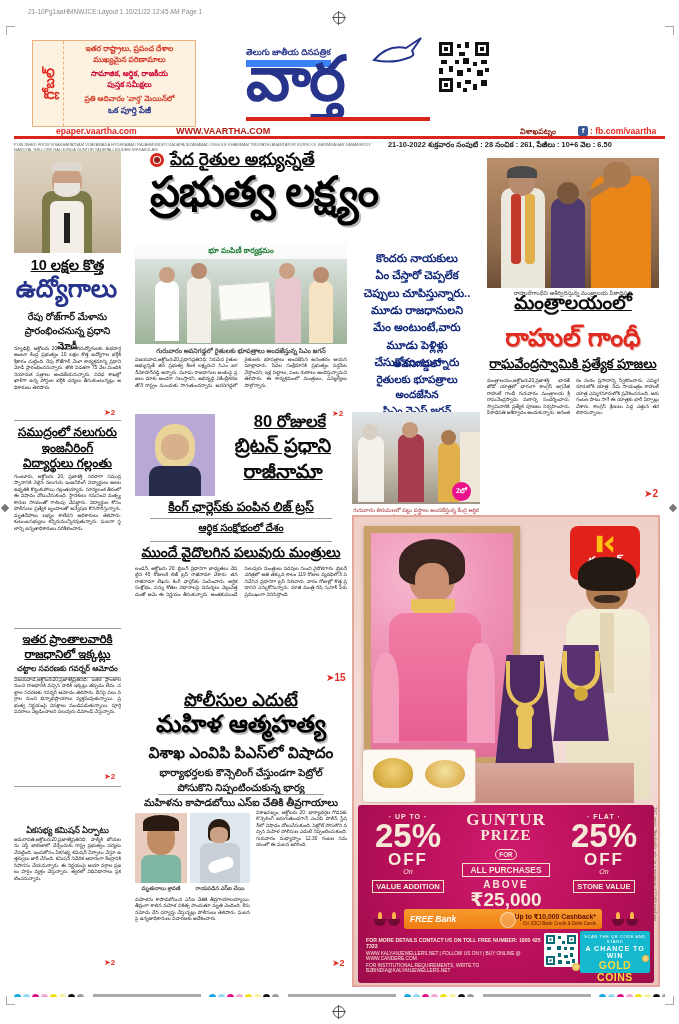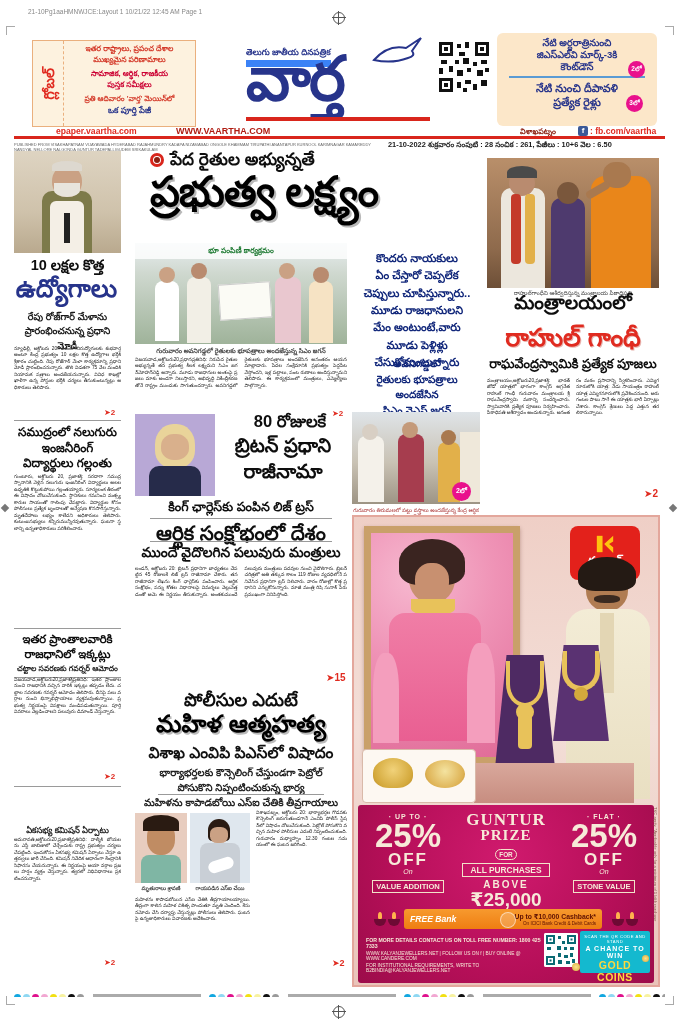--- a/index.html
+++ b/index.html
@@ -11,21 +11,21 @@
   .pre{white-space:pre-line;}
   .body-txt{font-size:4.8px;line-height:1.35;color:#222;text-align:justify;word-break:break-all;overflow:hidden;}
   .jump{color:#e02b20;font-weight:bold;font-size:8px;}
   .rule{border-top:1px solid #9a9a9a;}
   .photo{background:#cfc6b8;overflow:hidden;}
   .cap{font-size:5.6px;color:#444;line-height:1.25;}
   .badge{background:#e9118c;color:#fff;border-radius:50%;width:17px;height:17px;
          display:flex;align-items:center;justify-content:center;font-size:6.5px;font-weight:bold;}
   .navy{color:#27348b;}
   .red{color:#e02b20;}
-  .hl{color:#0e0e0e;}
+  .hl{color:#0e0e0e;text-decoration:underline;}
   .offer-box{border:1px solid #f2e3c9;padding:1px 3px;color:#f7ead8;font-weight:bold;}
   .cream{color:#f7ead8;}
   .dot{width:7px;height:7px;border-radius:50%;display:inline-block;margin-right:2px;vertical-align:middle;}
   .graybar{height:7px;background:#ababab;display:inline-block;vertical-align:middle;margin:0 3px;}
 </style>
 </head>
 <body>
 
 <div id="page">
 
@@ -89,34 +89,20 @@
       <rect x="30" y="28" width="4" height="4" fill="#111"></rect>
     <rect x="40" y="30" width="6" height="6" fill="#111"></rect>
       <rect x="48" y="28" width="4" height="4" fill="#111"></rect>
       <rect x="20" y="42" width="4" height="6" fill="#111"></rect>
     <rect x="28" y="40" width="6" height="4" fill="#111"></rect>
       <rect x="36" y="44" width="4" height="6" fill="#111"></rect>
       <rect x="44" y="40" width="6" height="6" fill="#111"></rect>
     <rect x="26" y="48" width="4" height="4" fill="#111"></rect>
   </svg>
 
-  <div class="abs" style="left:497px;top:33px;width:160px;height:93px;background:#fce7c9;border-radius:6px;padding:4px 4px 0 4px;box-sizing:border-box;">
-    <div style="position:relative;">
-      <div class="b navy c pre" style="font-size:9.6px;line-height:1.25;">నేటి అర్ధరాత్రినుంచి
-జిఎస్ఎల్‌వి మార్క్-3కి
-కౌంట్‌డౌన్</div>
-      <div class="badge abs" style="right:8px;top:24px;">2లో</div>
-    </div>
-    <div style="height:2px;background:#5a9bd4;margin:3px 8px;"></div>
-    <div style="position:relative;">
-      <div class="b navy c pre" style="font-size:11px;line-height:1.3;">నేటి నుంచి దీపావళి
-ప్రత్యేక రైళ్లు</div>
-      <div class="badge abs" style="right:10px;top:14px;">3లో</div>
-    </div>
-  </div>
   <div class="abs b" style="left:520px;top:127px;font-size:7.8px;color:#8c1f10;">విశాఖపట్నం</div>
   <div class="abs" style="left:578px;top:126px;width:10px;height:10px;background:#3b5998;color:#fff;font-size:8px;font-weight:bold;text-align:center;line-height:10px;border-radius:2px;">f</div>
   <div class="abs b red" style="left:590px;top:126px;font-size:8.6px;">: fb.com/vaartha</div>
 
   <div class="abs" style="left:14px;top:136px;width:651px;height:3px;background:#d9261c;"></div>
   <div class="abs" style="left:14px;top:142px;width:360px;font-size:4px;color:#666;">PUBLISHED FROM VISAKHAPATNAM VIJAYAWADA HYDERABAD RAJAHMUNDRY KADAPA NIZAMABAD ONGOLE KHAMMAM TIRUPATHI ANANTAPUR KURNOOL KARIMNAGAR KAMAREDDY NANDYAL NELLORE NALGONDA GUNTUR TADEPALLIGUDEM SRIKAKULAM</div>
   <div class="abs b" style="left:388px;top:140px;font-size:7.4px;color:#1a1a1a;">21-10-2022 శుక్రవారం సంపుటి : 28 సంచిక : 261, పేజీలు : 10+6 వెల : 6.50</div>
 
   <div class="abs photo" style="left:14px;top:151px;width:107px;height:102px;background:linear-gradient(180deg,#ded4c2 0%,#cfc2ab 60%,#b9a98e 100%);">
     <div class="abs" style="left:28px;top:40px;width:50px;height:70px;background:#7d7a4a;border-radius:10px 10px 0 0;"></div>
@@ -190,21 +176,21 @@
   <div class="abs photo" style="left:135px;top:414px;width:80px;height:82px;background:#b8a8d6;">
     <div class="abs" style="left:20px;top:10px;width:40px;height:44px;background:#e9d49a;border-radius:46% 46% 40% 40%;"></div>
     <div class="abs" style="left:26px;top:20px;width:28px;height:26px;background:#d9b08c;border-radius:45%;"></div>
     <div class="abs" style="left:14px;top:52px;width:52px;height:30px;background:#262b4a;border-radius:10px 10px 0 0;"></div>
   </div>
   <div class="abs b hl" style="left:230px;top:412px;width:120px;font-size:16.5px;text-align:center;">80 రోజులకే</div>
   <div class="abs b c pre hl" style="left:218px;top:432px;width:130px;font-size:19.5px;line-height:1.35;">బ్రిటన్ ప్రధాని
 రాజీనామా</div>
   <div class="abs b c hl" style="left:135px;top:500px;width:212px;font-size:12.6px;">కింగ్ ఛార్లెస్‌కు పంపిన లిజ్ ట్రస్</div>
   <div class="abs rule" style="left:150px;top:518px;width:182px;"></div>
-  <div class="abs b c hl" style="left:135px;top:522px;width:212px;font-size:20px;">ఆర్థిక సంక్షోభంలో దేశం</div>
+  <div class="abs b c hl" style="left:135px;top:522px;width:212px;font-size:10px;">ఆర్థిక సంక్షోభంలో దేశం</div>
   <div class="abs rule" style="left:150px;top:541px;width:182px;"></div>
   <div class="abs b c hl" style="left:135px;top:545px;width:212px;font-size:13.8px;">ముందే వైదొలగిన పలువురు మంత్రులు</div>
   <div class="abs body-txt" style="left:135px;top:566px;width:212px;height:118px;column-count:2;column-gap:7px;">లండన్, అక్టోబరు 20: బ్రిటన్ ప్రధానిగా బాధ్యతలు చేపట్టిన 45 రోజులకే లిజ్ ట్రస్ రాజీనామా చేశారు. తన రాజీనామా లేఖను కింగ్ ఛార్లెస్‌కు పంపించారు. ఆర్థిక సంక్షోభం, పన్ను కోతల విధానాలపై విమర్శలు వెల్లువెత్తడంతో ఆమె ఈ నిర్ణయం తీసుకున్నారు. అంతకుముందే పలువురు మంత్రులు పదవుల నుంచి వైదొలిగారు. బ్రిటన్ చరిత్రలో అతి తక్కువ కాలం 119 రోజుల వ్యవధిలోనే పనిచేసిన ప్రధానిగా ట్రస్ నిలిచారు. వారం రోజుల్లో కొత్త ప్రధానిని ఎన్నుకోనున్నారు. మాజీ మంత్రి రిషి సునాక్ పేరు ప్రముఖంగా వినిపిస్తోంది.</div>
   <div class="abs jump" style="left:326px;top:672px;font-size:10px;">➤<span>15</span></div>
 
   <div class="abs photo" style="left:352px;top:412px;width:128px;height:92px;background:linear-gradient(180deg,#dfe4e8 0%,#c9c2b4 55%,#9d9484 100%);">
     <div class="abs" style="left:6px;top:24px;width:26px;height:66px;background:#f4f1ea;border-radius:8px 8px 0 0;"></div>
     <div class="abs" style="left:10px;top:12px;width:16px;height:16px;background:#d8cfc4;border-radius:50%;"></div>
     <div class="abs" style="left:46px;top:22px;width:26px;height:68px;background:#a63d4e;border-radius:8px 8px 0 0;"></div>
     <div class="abs" style="left:50px;top:10px;width:16px;height:16px;background:#c49a7a;border-radius:50%;"></div>

